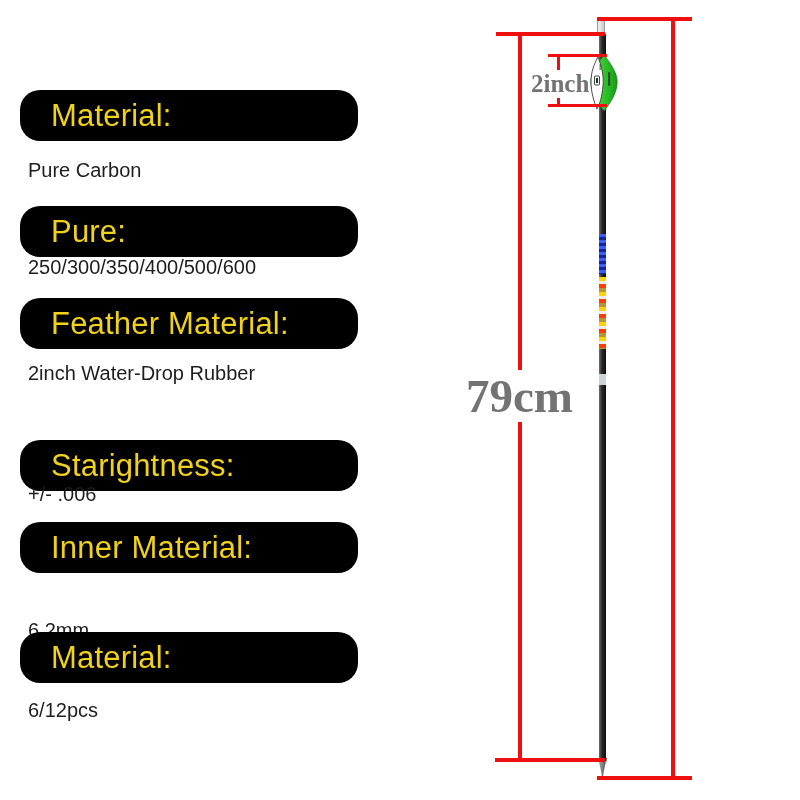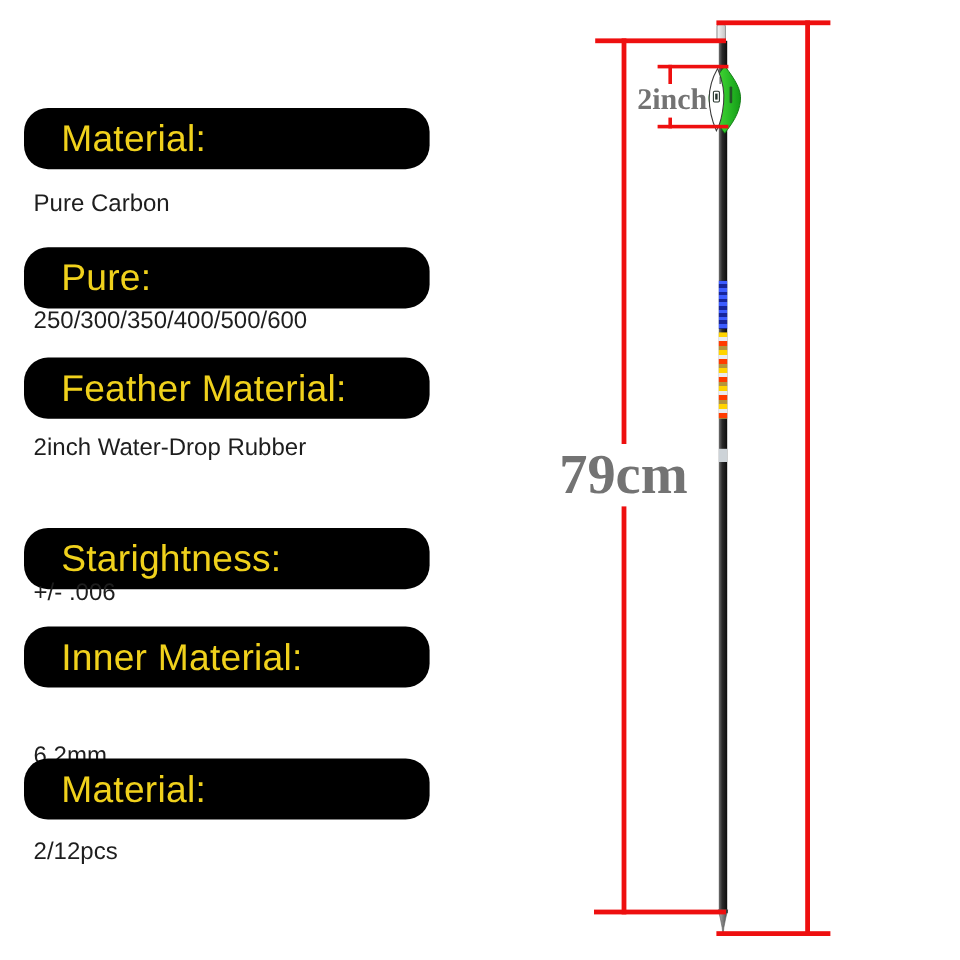--- a/index.html
+++ b/index.html
@@ -89,21 +89,21 @@
     <div class="spec-box" style="top:522px">
       <div class="spec-label">Inner Material:</div>
     </div>
     <div class="spec-value" style="top:612px">6.2mm</div>
   </div>
 
   <div class="spec-row">
     <div class="spec-box" style="top:632px">
       <div class="spec-label">Material:</div>
     </div>
-    <div class="spec-value" style="top:692px">2/12pcs</div>
+    <div class="spec-value" style="top:692px">6/12pcs</div>
   </div>
 
   <div class="shaft"></div>
   <div class="nock"></div>
   <div class="branding b1"></div>
   <div class="branding b2"></div>
   <div class="branding b3"></div>
 
   <svg class="fletching" width="40" height="58" viewBox="0 0 40 58">
     <defs>

